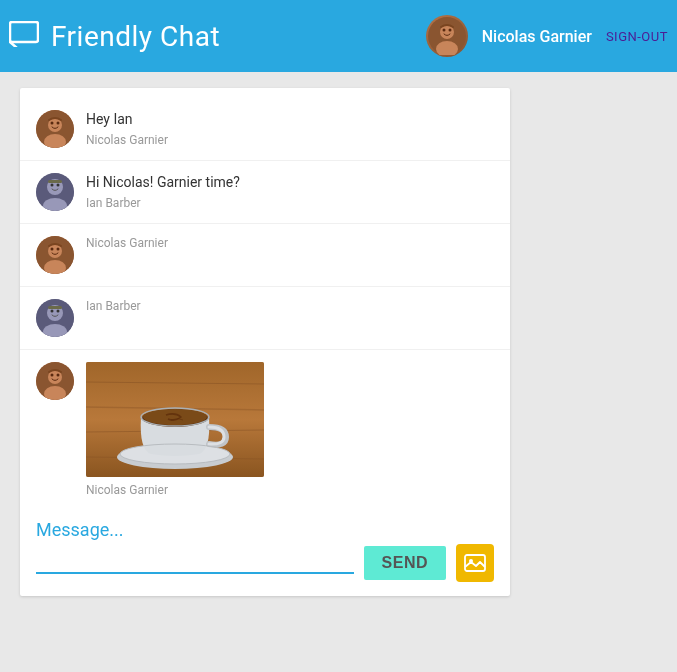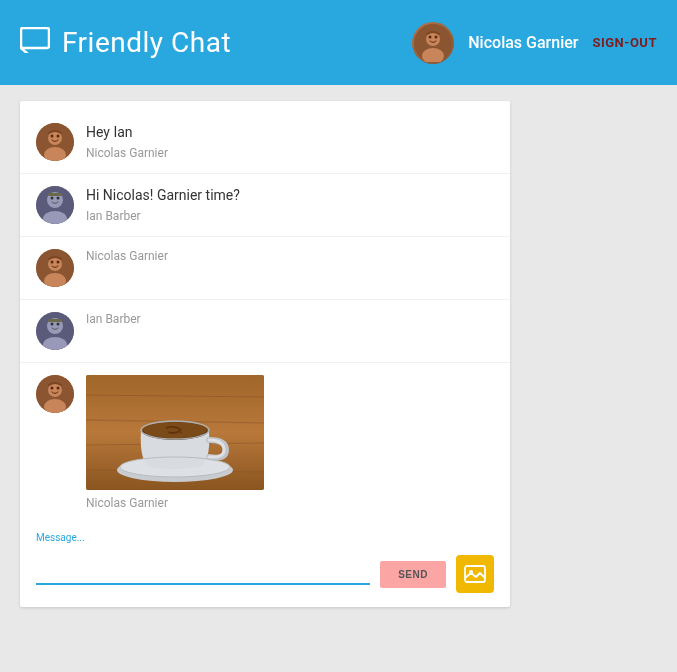--- a/index.html
+++ b/index.html
@@ -7,24 +7,24 @@
       font-family: 'Roboto', Arial, sans-serif;
       background: #e8e8e8;
       width: 677px;
       height: 672px;
       overflow: hidden;
     }
 
     
     .header {
       background: #29a8e0;
-      height: 85px;
-      display: flex;
-      align-items: center;
-      padding: 0 20px;
+      height: 72px;
+      display: flex;
+      align-items: center;
+      padding: 0 9px;
       justify-content: space-between;
     }
     .header-left {
       display: flex;
       align-items: center;
       gap: 12px;
     }
     .header-icon {
       color: white;
       font-size: 28px;
@@ -52,23 +52,23 @@
       justify-content: center;
       font-size: 18px;
       color: #c8956b;
     }
     .header-username {
       color: white;
       font-size: 16px;
       font-weight: 500;
     }
     .header-signout {
-      color: #7f1d1d;
+      color: #4c1d95;
       font-size: 13px;
-      font-weight: 700;
+      font-weight: 400;
       letter-spacing: 0.5px;
       cursor: pointer;
       text-transform: uppercase;
     }
 
     
     .main {
       padding: 16px 20px;
     }
 
@@ -130,45 +130,45 @@
       background: #b8956a;
       position: relative;
     }
 
     
     .input-area {
       padding: 10px 16px 14px 16px;
       border-top: none;
     }
     .message-label {
-      font-size: 10px;
+      font-size: 18px;
       color: #29a8e0;
-      margin-bottom: 12px;
+      margin-bottom: 4px;
       cursor: text;
     }
     .input-row {
       display: flex;
       align-items: center;
       gap: 10px;
     }
     .message-input {
       flex: 1;
       border: none;
       border-bottom: 2px solid #29a8e0;
       outline: none;
       font-size: 14px;
       padding: 2px 0;
       color: #333;
       background: transparent;
     }
     .send-button {
-      background: #fca5a5;
+      background: #5eead4;
       border: none;
       padding: 8px 18px;
-      font-size: 10px;
+      font-size: 16px;
       font-weight: 700;
       color: #555;
       letter-spacing: 0.5px;
       cursor: pointer;
       text-transform: uppercase;
       border-radius: 2px;
     }
     .image-button {
       background: #f0b800;
       border: none;

